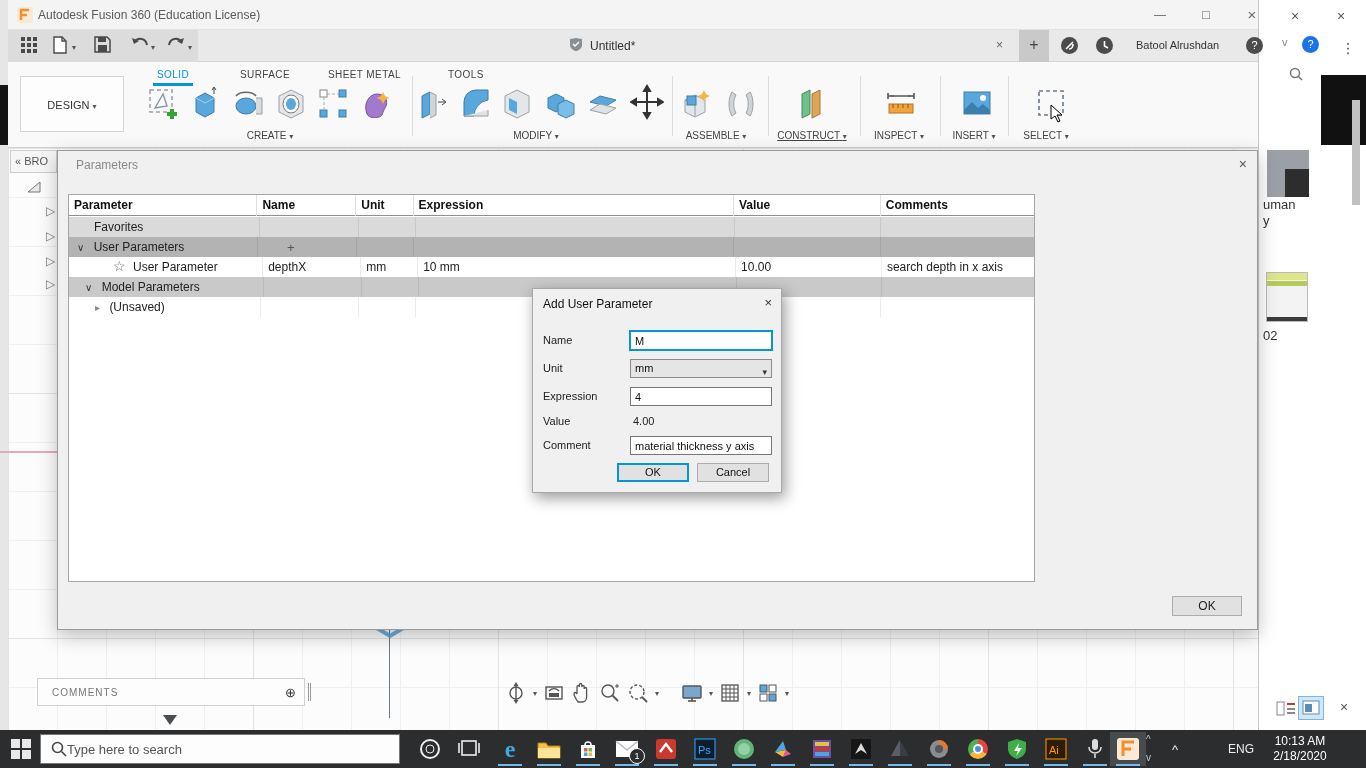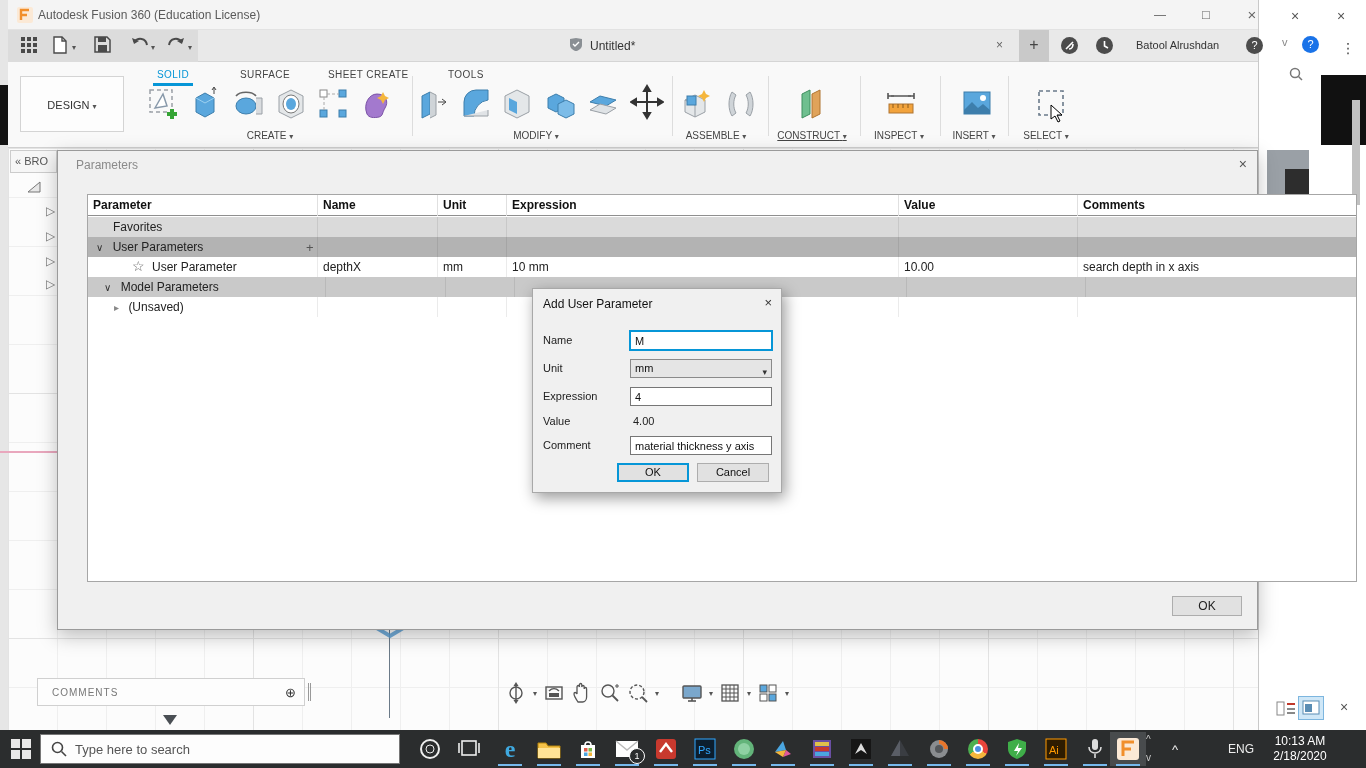--- a/index.html
+++ b/index.html
@@ -46,21 +46,21 @@
   }
 
   
   .browser-head { left:10px; top:150px; width:47px; height:23px; background:#f6f6f6; border:1px solid #ccc; font-size:11px; color:#555; overflow:hidden; white-space:nowrap; padding:4px 0 0 4px; }
   .tri { position:absolute; font-size:12px; color:#777; }
 
   
   .pdialog { left:57px; top:150px; width:1201px; height:480px; background:#f0f0f0; border:1px solid #9a9a9a; box-shadow:0 6px 18px rgba(0,0,0,.25); }
   .pdialog .ptitle { position:absolute; left:18px; top:7px; font-size:12px; color:#8a8a8a; }
   .pdialog .pclose { position:absolute; right:10px; top:5px; font-size:14px; color:#555; }
-  .ptable { position:absolute; left:29px; top:43px; width:1270px; height:388px; background:#fff; border:1px solid #a6a6a6; }
+  .ptable { position:absolute; left:10px; top:43px; width:967px; height:388px; background:#fff; border:1px solid #a6a6a6; }
   .phead { position:absolute; left:0; top:0; width:100%; height:21px; border-bottom:1px solid #8f8f8f; background:#fff; display:flex; }
   .phead .hc { font-size:12px; font-weight:bold; color:#111; padding:3px 0 0 5px; border-right:1px solid #e0e0e0; height:21px; }
   .prow { position:absolute; left:0; width:100%; height:20px; display:flex; font-size:12px; color:#222; }
   .prow .c { padding:3px 0 0 5px; border-right:1px solid rgba(0,0,0,.08); height:20px; overflow:hidden; white-space:nowrap; }
   .row-fav { background:#dadada; }
   .row-up  { background:#b3b3b3; }
   .row-mp  { background:#c9c9c9;padding-left:8px; }
   .okbtn { position:absolute; right:15px; bottom:13px; width:70px; height:20px; background:#e1e1e1; border:1px solid #adadad; font-size:12px; color:#222; text-align:center; line-height:18px; }
 
   
@@ -79,21 +79,21 @@
   
   .comments-bar { left:37px; top:678px; width:268px; height:28px; background:#fdfdfd; border:1px solid #d0d0d0; }
   .comments-bar .clabel { position:absolute; left:14px; top:8px; font-size:10px; letter-spacing:1px; color:#777; }
   .navbar { left:505px; top:680px; height:26px; display:flex; align-items:center; gap:6px; }
   .navico { width:22px; height:22px; }
   .navico svg { width:22px; height:22px; }
 
   
   .taskbar { left:0; top:730px; width:1366px; height:38px; background:#2b2d2e; }
   .startbtn { position:absolute; left:10px; top:8px; width:24px; height:22px; }
-  .searchbox { position:absolute; left:40px; top:4px; width:360px; height:30px; background:#fdfdfd; border:1px solid #777; display:flex; align-items:center; gap:8px; padding-left:10px; }
+  .searchbox { position:absolute; left:40px; top:4px; width:360px; height:30px; background:#fdfdfd; border:1px solid #777; display:flex; align-items:center; padding-left:10px; }
   .searchbox span { font-size:13px; color:#555; }
   .tb-ico { position:absolute; top:7px; width:30px; height:24px; }
   .appslot { position:absolute; top:2px; width:36px; height:34px; display:flex; align-items:center; justify-content:center; }
   .appslot.active { background:#484b4d; }
   .runline { position:absolute; bottom:0; left:6px; right:6px; height:2px; background:#76b9ed; }
   .tray-text { position:absolute; color:#eee; font-size:12px; }
   .clockstack { position:absolute; left:1262px; top:4px; width:76px; text-align:center; color:#fff; font-size:12px; line-height:15px; }
   .badge { position:absolute; width:16px; height:16px; border-radius:50%; background:#2b2d2e; border:1px solid #fff; color:#fff; font-size:9px; text-align:center; line-height:14px; }
 
   
@@ -251,21 +251,21 @@
   </div>
 
   <div class="abs ribbon">
     <div class="design-btn">
       <span>DESIGN</span>
       <span class="caret">▾</span>
     </div>
 
     <div class="rtab active" style="left:145px;">SOLID</div>
     <div class="rtab" style="left:228px;">SURFACE</div>
-    <div class="rtab" style="left:316px;">SHEET CREATE</div>
+    <div class="rtab" style="left:316px;">SHEET METAL</div>
     <div class="rtab" style="left:436px;">TOOLS</div>
 
     <div class="ricon" style="left:138px;">
       <svg viewBox="0 0 34 36">
           <rect x="4" y="4" width="22" height="22" fill="none" stroke="#9aa0a6" stroke-dasharray="4 3" stroke-width="1.5"></rect>
           <path d="M9 22 L17 8 L21 20 Z" fill="#fff" stroke="#8899aa" stroke-width="1.5"></path>
           <path d="M21 28 h10 M26 23 v10" stroke="#35a435" stroke-width="4"></path>
         </svg>
     </div>
     <div class="ricon" style="left:180px;">

